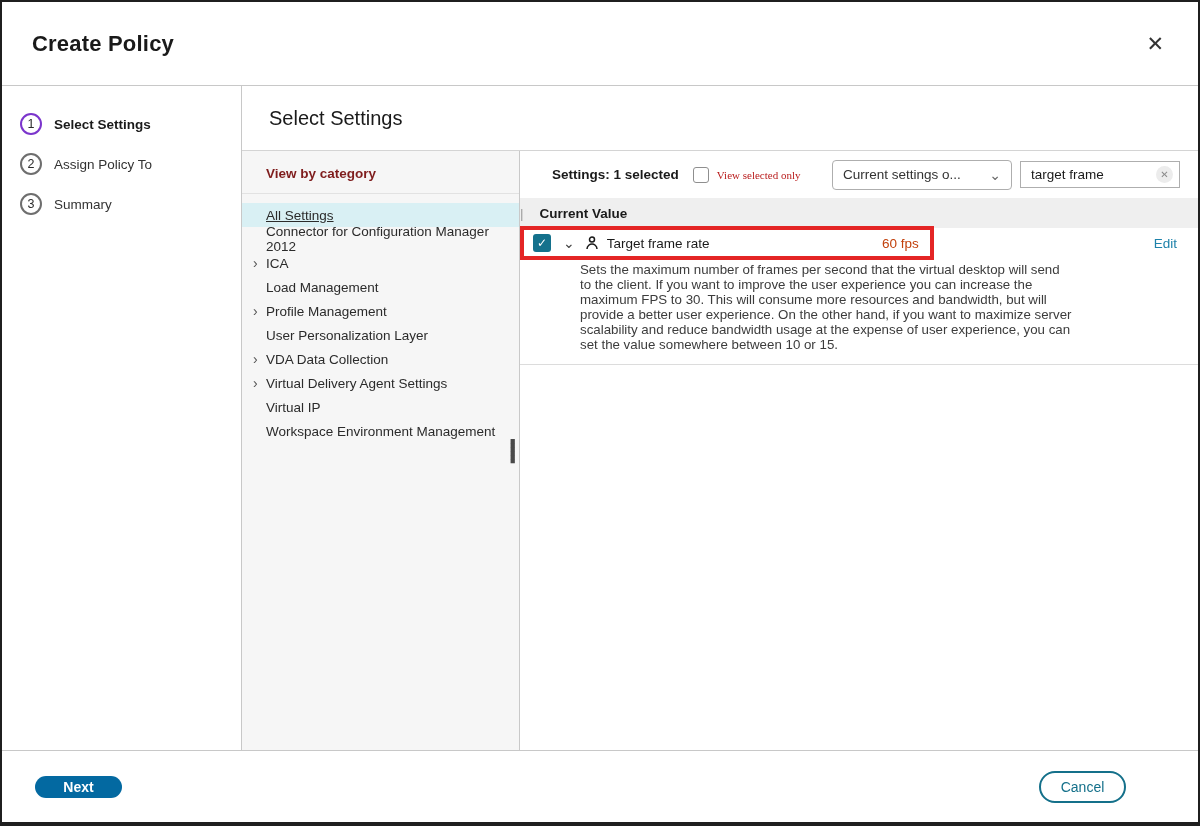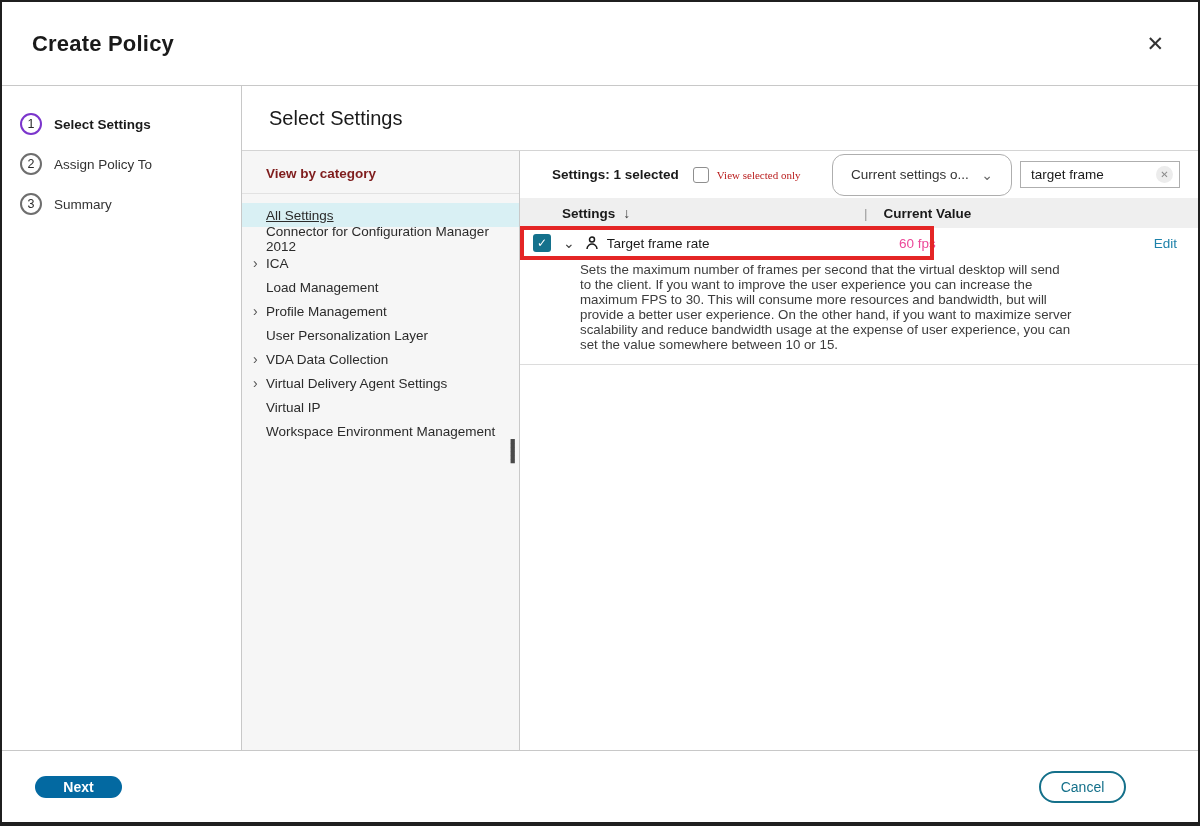--- a/index.html
+++ b/index.html
@@ -59,22 +59,22 @@
   }
 
   
   .set-panel { flex:1 1 auto; background:#fff; display:flex; flex-direction:column; min-width:0; }
 
   .filter-row { height:47px; flex:0 0 47px; display:flex; align-items:center; padding:0 16px 0 32px; }
   .sel-count { font-size:13.5px; font-weight:bold; }
   .cbx { width:16px; height:16px; border:1px solid #8f8f8f; border-radius:3px; background:#fff; margin-left:14px; flex:0 0 16px; cursor:pointer; }
   .view-sel-label { font-size:11px; margin-left:8px; color:#b91c1c;font-family:Liberation Serif, serif; }
   .dropdown {
-    margin-left:auto; width:180px; height:42px; border:1px solid #aeaeae; border-radius:12px;
-    display:flex; align-items:center; padding:0 18px; font-size:13.5px; color:#333; background:#fff; cursor:pointer;
+    margin-left:auto; width:180px; height:30px; border:1px solid #aeaeae; border-radius:4px;
+    display:flex; align-items:center; padding:0 10px; font-size:13.5px; color:#333; background:#fff; cursor:pointer;
   }
   .dropdown .dd-chev { margin-left:auto; color:#6a6a6a; font-size:14px; line-height:0; }
   .searchbox {
     margin-left:8px; margin-right:2px; width:160px; height:27px; border:1px solid #aeaeae; border-radius:0;
     display:flex; align-items:center; padding:0 6px 0 10px; background:#fff;
   }
   .searchbox input { border:none; outline:none; width:110px; font-size:13.5px; color:#1a1a1a; font-family:inherit; background:transparent; }
   .clear-btn {
     margin-left:auto; width:17px; height:17px; border-radius:50%; background:#ececec; color:#8a8a8a;
     font-size:10px; display:flex; align-items:center; justify-content:center; cursor:pointer; flex:0 0 17px;
@@ -86,21 +86,21 @@
   .th-sep { color:#9a9a9a; font-weight:400; margin-right:16px; }
 
   .setting-row { height:30px; flex:0 0 30px; display:flex; align-items:center; position:relative; font-size:13.5px; }
   .row-cbx {
     width:18px; height:18px; border-radius:3px; background:#14718c; color:#fff; font-size:12px;
     display:flex; align-items:center; justify-content:center; margin-left:13px; flex:0 0 18px; cursor:pointer;
   }
   .row-chev { margin-left:12px; color:#444; font-size:14px; line-height:0; cursor:pointer; }
   .user-icon { margin-left:10px; display:flex; align-items:center; }
   .row-name { margin-left:8px; color:#1a1a1a; }
-  .row-value { position:absolute; left:379px; color:#ec4899; }
+  .row-value { position:absolute; left:362px; color:#c2410c; }
   .edit-link { margin-left:auto; margin-right:21px; color:#1e82aa; cursor:pointer; }
   .red-box {
     position:absolute; left:0; top:-2px; width:414px; height:34px;
     border:4px solid #e42525; pointer-events:none; z-index:5;
   }
 
   .row-desc {
     padding:4px 124px 12px 60px; font-size:13.3px; line-height:15px; color:#3c3c3c;
     border-bottom:1px solid #dcdcdc;
   }
@@ -209,24 +209,20 @@
               <span>Current settings o...</span>
               <span class="dd-chev">⌄</span>
             </div>
             <div class="searchbox">
               <input type="text" value="target frame" style="">
               <span class="clear-btn">✕</span>
             </div>
           </div>
 
           <div class="table-head">
-            <div class="th-settings">
-              <span>Settings</span>
-              <span class="sort-icon">↓</span>
-            </div>
             <span class="th-sep">|</span>
             <span>Current Value</span>
           </div>
 
           <div class="setting-row">
             <div class="red-box"></div>
             <span class="row-cbx">
                 <span>✓</span>
               </span>
             <span class="row-chev">⌄</span>

